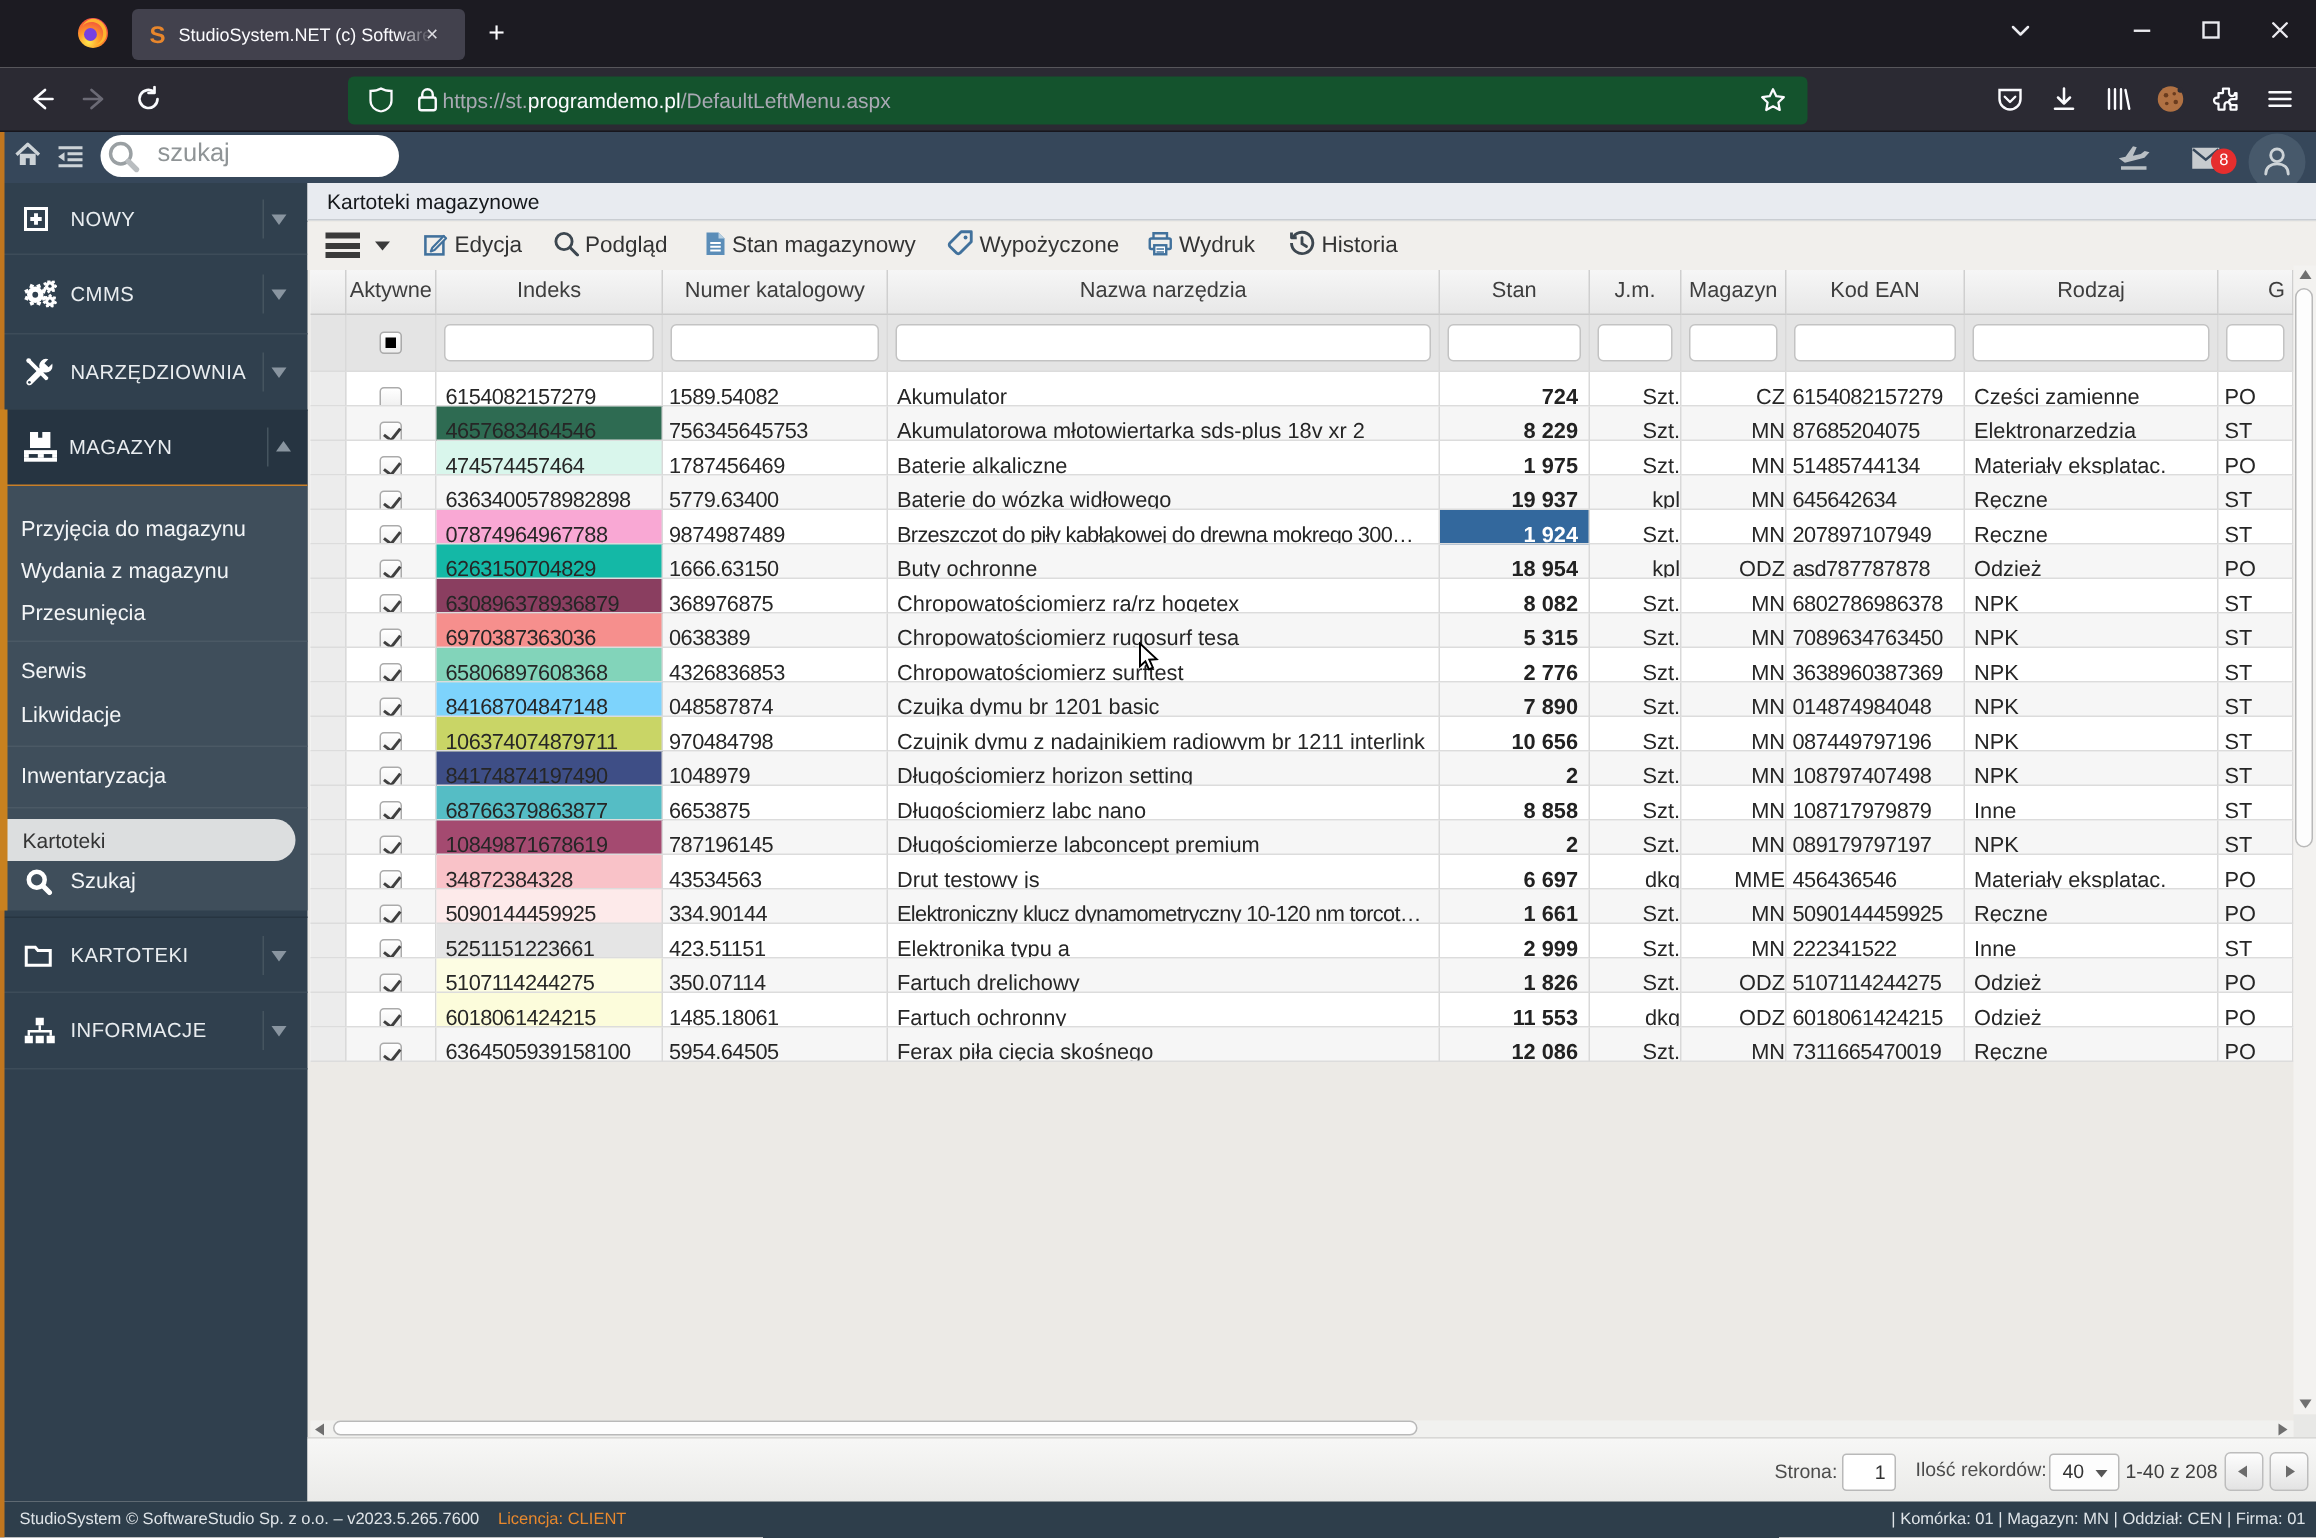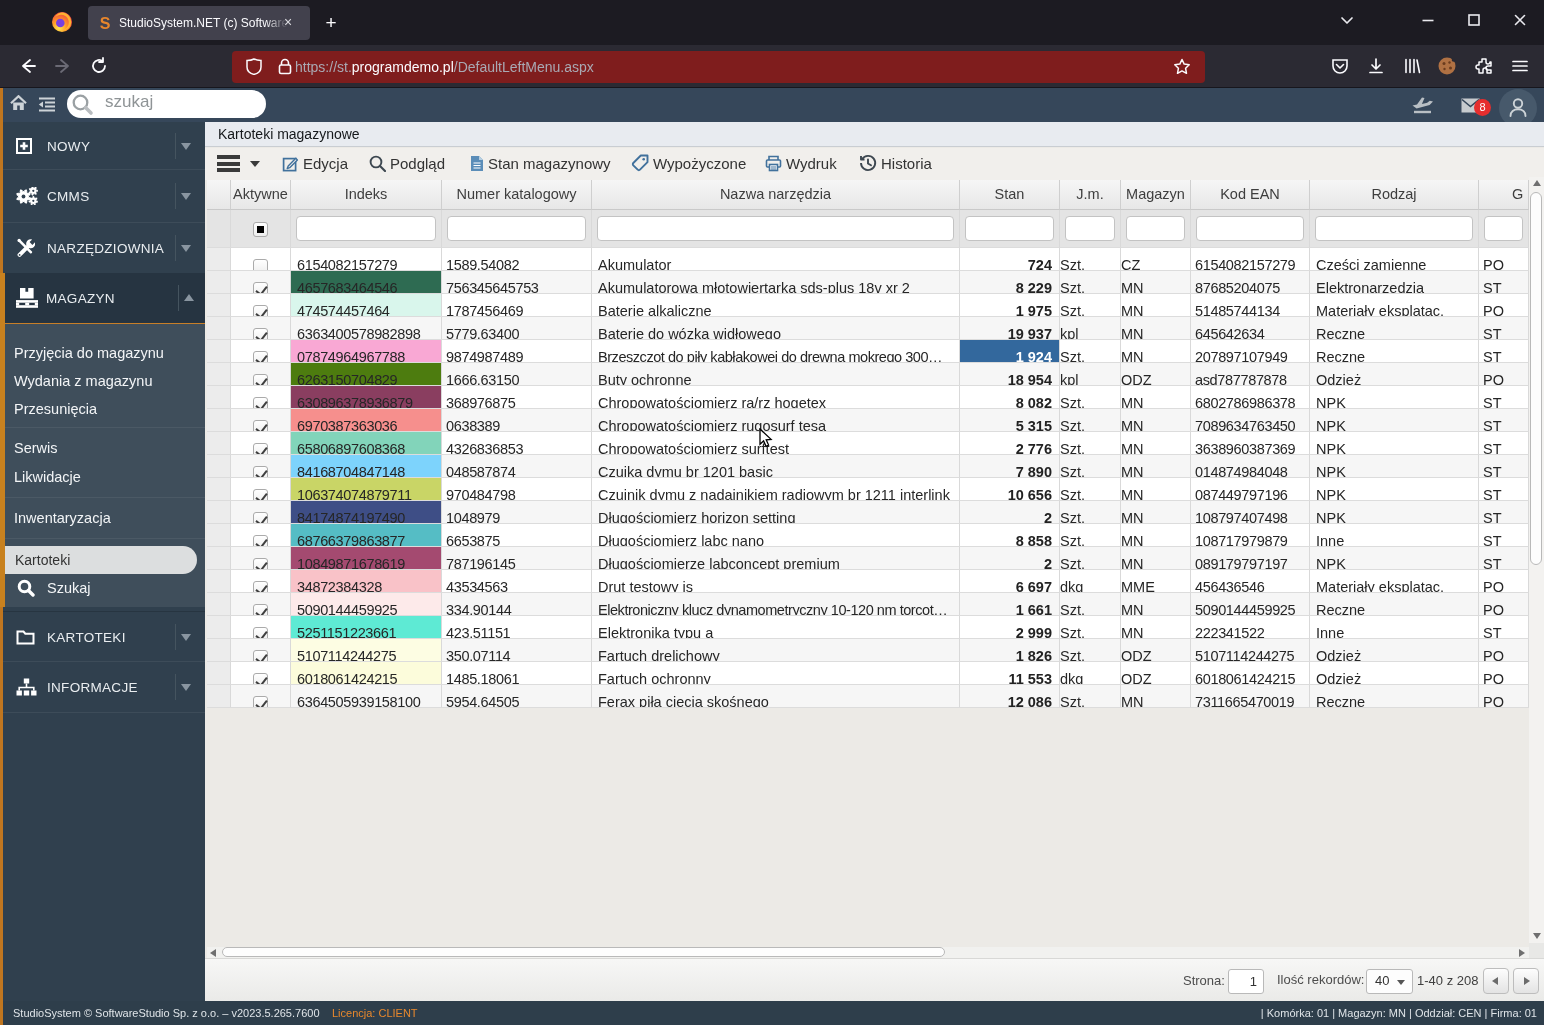--- a/index.html
+++ b/index.html
@@ -6,21 +6,21 @@
 
 #tabbar{position:absolute;left:0;top:0;width:1544px;height:45px;background:#1c1b22}
 #tab{position:absolute;left:88px;top:6px;width:222px;height:34px;background:#42414d;border-radius:4px;color:#fbfbfe;font-size:12px}
 #tab .tt{position:absolute;left:31px;top:10px;width:170px;white-space:nowrap;overflow:hidden;-webkit-mask-image:linear-gradient(90deg,#000 86%,transparent 99%);mask-image:linear-gradient(90deg,#000 86%,transparent 99%)}
 #tab .tx{position:absolute;left:196px;top:8px;font-size:14px;color:#dddde2}
 #newtab{position:absolute;left:318px;top:10px;width:26px;height:26px;color:#fbfbfe;font-size:19px;text-align:center;line-height:25px;font-weight:400}
 #wctl{position:absolute;right:0;top:0;height:45px;color:#eaeaef}
 .wbtn{position:absolute;top:12px;width:20px;height:20px;text-align:center;line-height:20px}
 #navbar{position:absolute;left:0;top:45px;width:1544px;height:43px;background:#2b2a33;border-bottom:1px solid #17161d}
 .nvic{position:absolute;top:12px;color:#fbfbfe}
-#urlbar{position:absolute;left:232px;top:6px;width:973px;height:32px;background:#7f1d1d;border-radius:4px;color:#fbfbfe;font-size:14.5px}
+#urlbar{position:absolute;left:232px;top:6px;width:973px;height:32px;background:#14532d;border-radius:4px;color:#fbfbfe;font-size:14.5px}
 #urlbar .u{position:absolute;left:63px;top:8px;white-space:nowrap;color:#fbfbfe;font-size:14px}
 #urlbar .g{color:#a9a9b3}
 
 #topbar{position:absolute;left:0;top:88px;width:1544px;height:34px;background:#36475a;overflow:hidden}
 #oborder{position:absolute;left:0;top:88px;width:2.5px;height:937px;background:#c0761f;z-index:60}
 #oborder2{position:absolute;left:0;top:273px;width:5px;height:334px;background:#c8811f;z-index:61}
 #spill{position:absolute;left:67px;top:2px;width:199px;height:28px;background:#fff;border-radius:14px}
 #spill .ph{position:absolute;left:38px;top:2px;font-size:17px;color:#8f9496}
 #avcirc{position:absolute;left:1499px;top:89px;width:38px;height:38px;border-radius:50%;background:#47596b}
 
@@ -58,21 +58,21 @@
 #tfilter .c-akt{text-align:center;line-height:36px}
 .c-akt{text-align:center;line-height:33px}
 .c-idx,.c-num,.c-naz,.c-ean,.c-rod{padding-left:6px}
 .c-naz{text-overflow:ellipsis}
 .tight{letter-spacing:-0.45px}
 .c-idx,.c-num,.c-ean{letter-spacing:-0.35px}
 .c-num{padding-left:4px}
 .c-ean{padding-left:4px}
 .c-stan{text-align:right;padding-right:7px;font-weight:bold;color:#222}
 .c-stan.sb{background:#33689d;color:#fff}
-.c-jm,.c-mag{text-align:left}
+.c-jm,.c-mag{text-align:right}
 .c-g{padding-left:4px}
 .cb{display:inline-block;width:15px;height:15px;border:1px solid #ababab;border-radius:3px;background:linear-gradient(180deg,#fff,#eee);vertical-align:middle;position:relative}
 .cb.ck:after{content:"";position:absolute;left:4px;top:1px;width:5px;height:9px;border:solid #3f3f3f;border-width:0 2px 2px 0;transform:rotate(38deg)}
 .cb.ind:after{content:"";position:absolute;left:3px;top:3px;width:7px;height:7px;background:#000}
 
 #vscroll{position:absolute;left:1529px;top:177px;width:15px;height:766px;background:#f3f2f0}
 #corner{position:absolute;left:1529px;top:943px;width:15px;height:16px;background:#e8e8e6}
 #vthumb{position:absolute;left:1px;top:15px;width:12px;height:373px;background:#fdfdfd;border:1px solid #b9b9b9;border-radius:7px}
 #hscroll{position:absolute;left:207px;top:947px;width:1322px;height:11px;background:#f1f1ef}
 #hthumb{position:absolute;left:15px;top:0px;width:723px;height:10px;background:#fdfdfd;border:1px solid #b9b9b9;border-radius:6px}
@@ -465,21 +465,21 @@
 <div class="c-stan sb">1 924</div>
 <div class="c-jm">Szt.</div>
 <div class="c-mag">MN</div>
 <div class="c-ean">207897107949</div>
 <div class="c-rod">Ręczne</div>
 <div class="c-g">ST</div>
 </div>
 <div class="trow odd">
 <div class="c-gut"></div>
 <div class="c-akt"><span class="cb ck"></span></div>
-<div class="c-idx" style="background:#4d7c0f">6263150704829</div>
+<div class="c-idx" style="background:#14b8a6">6263150704829</div>
 <div class="c-num">1666.63150</div>
 <div class="c-naz">Buty ochronne</div>
 <div class="c-stan">18 954</div>
 <div class="c-jm">kpl</div>
 <div class="c-mag">ODZ</div>
 <div class="c-ean">asd787787878</div>
 <div class="c-rod">Odzież</div>
 <div class="c-g">PO</div>
 </div>
 <div class="trow">
@@ -608,21 +608,21 @@
 <div class="c-stan">1 661</div>
 <div class="c-jm">Szt.</div>
 <div class="c-mag">MN</div>
 <div class="c-ean">5090144459925</div>
 <div class="c-rod">Ręczne</div>
 <div class="c-g">PO</div>
 </div>
 <div class="trow">
 <div class="c-gut"></div>
 <div class="c-akt"><span class="cb ck"></span></div>
-<div class="c-idx" style="background:#5eead4">5251151223661</div>
+<div class="c-idx" style="background:#e5e5e5">5251151223661</div>
 <div class="c-num">423.51151</div>
 <div class="c-naz">Elektronika typu a</div>
 <div class="c-stan">2 999</div>
 <div class="c-jm">Szt.</div>
 <div class="c-mag">MN</div>
 <div class="c-ean">222341522</div>
 <div class="c-rod">Inne</div>
 <div class="c-g">ST</div>
 </div>
 <div class="trow odd">

